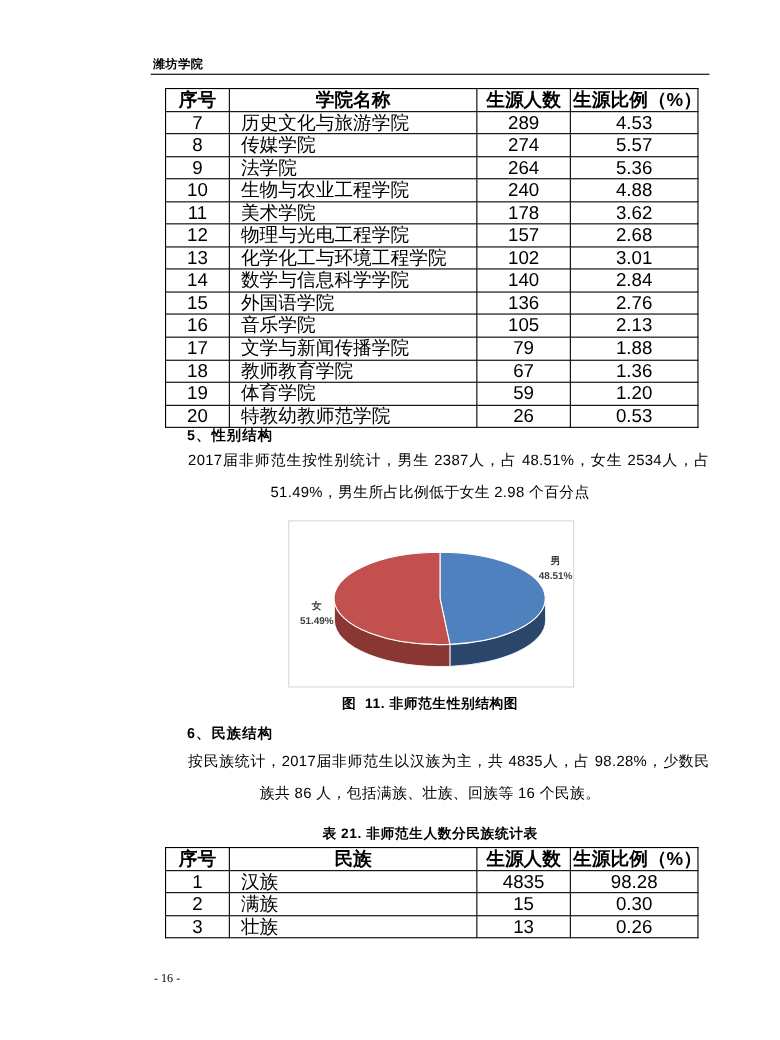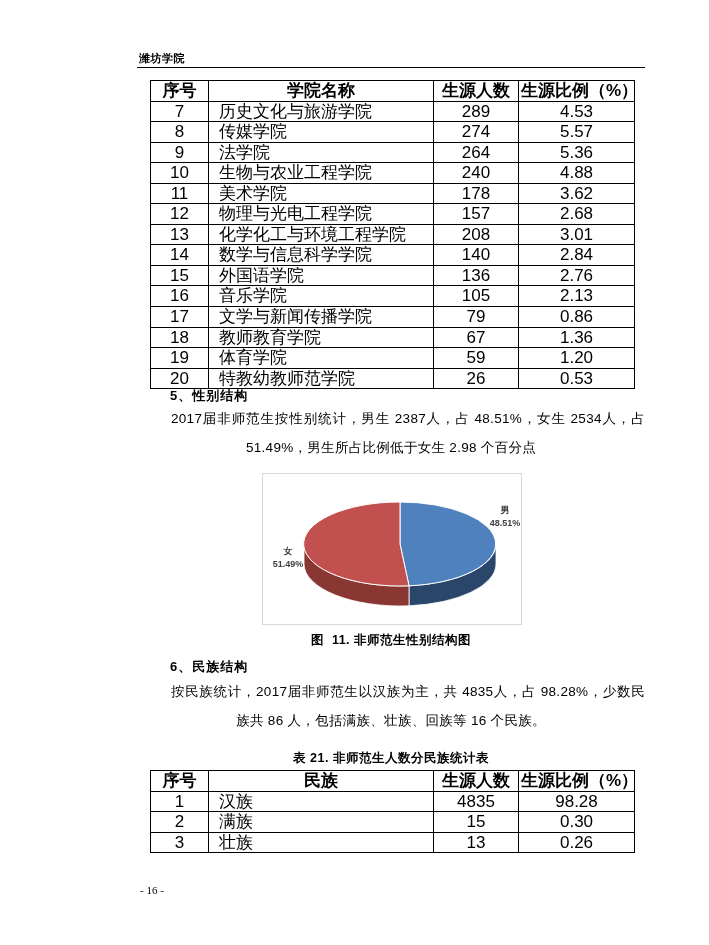--- a/index.html
+++ b/index.html
@@ -180,21 +180,21 @@
         </tr>
         <tr>
           <td>12</td>
           <td class="name-col">物理与光电工程学院</td>
           <td>157</td>
           <td>2.68</td>
         </tr>
         <tr>
           <td>13</td>
           <td class="name-col">化学化工与环境工程学院</td>
-          <td>208</td>
+          <td>102</td>
           <td>3.01</td>
         </tr>
         <tr>
           <td>14</td>
           <td class="name-col">数学与信息科学学院</td>
           <td>140</td>
           <td>2.84</td>
         </tr>
         <tr>
           <td>15</td>
@@ -205,21 +205,21 @@
         <tr>
           <td>16</td>
           <td class="name-col">音乐学院</td>
           <td>105</td>
           <td>2.13</td>
         </tr>
         <tr>
           <td>17</td>
           <td class="name-col">文学与新闻传播学院</td>
           <td>79</td>
-          <td>0.86</td>
+          <td>1.88</td>
         </tr>
         <tr>
           <td>18</td>
           <td class="name-col">教师教育学院</td>
           <td>67</td>
           <td>1.36</td>
         </tr>
         <tr>
           <td>19</td>
           <td class="name-col">体育学院</td>

